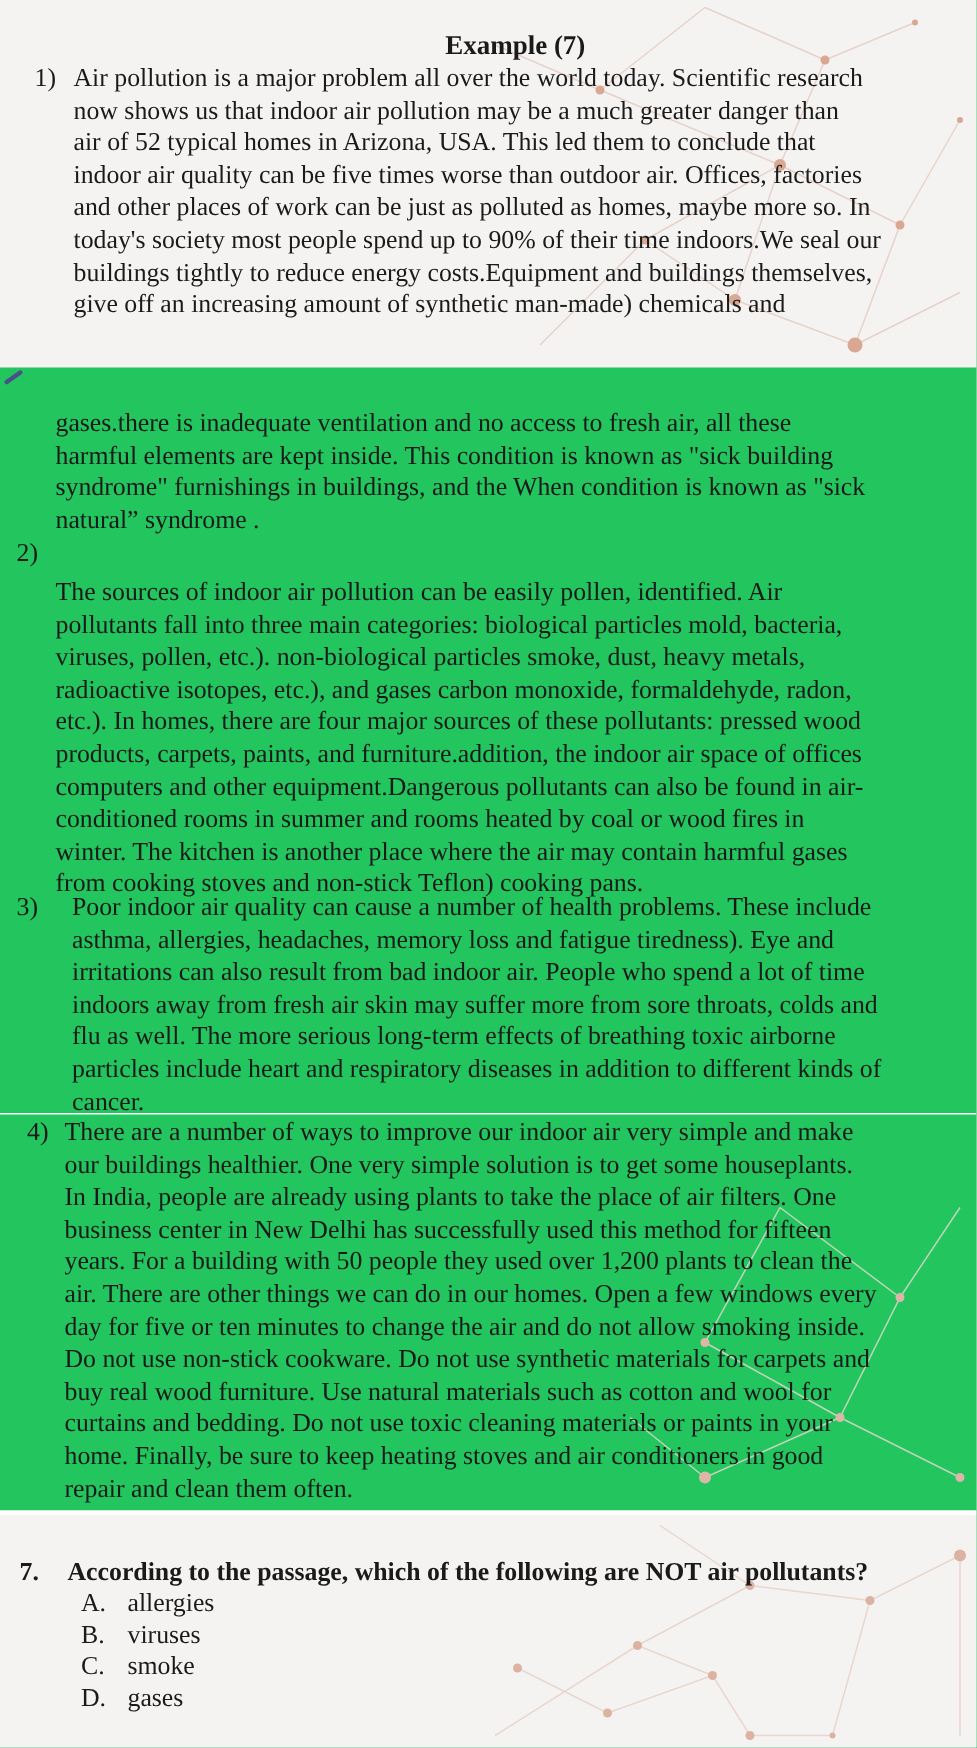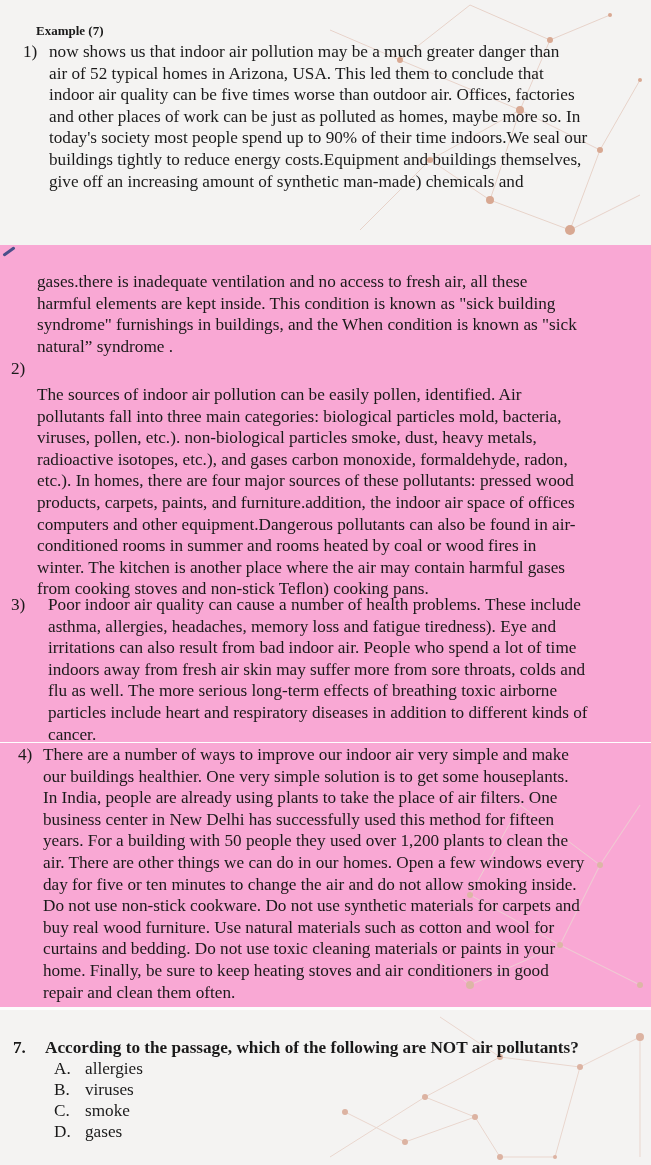--- a/index.html
+++ b/index.html
@@ -7,23 +7,23 @@
       width: 651px; height: 1165px; overflow: hidden;
       background: #f3f2f1;
       font-family: "Liberation Serif", serif;
       color: #1a1a1a;
       position: relative;
     }
     .panel { position: absolute; left: 0; width: 651px; overflow: hidden; background: #f4f3f2; }
     .bg { position: absolute; left: 0; top: 0; width: 100%; height: 100%; pointer-events: none; }
     .text { position: relative; font-size: 17.2px; line-height: 21.6px; }
     #p1 { top: 0; height: 245px; }
-    #p2 { top: 245px; height: 762px; background: #f9a8d4; }
+    #p2 { top: 245px; height: 762px; background: #22c55e; }
     #p3 { top: 1007px; height: 158px; }
-    .title { position: absolute; top: 20px; left: 0; width: 651px; text-align: left; font-weight: bold; font-size: 13px; padding-left: 36px; box-sizing: border-box; }
+    .title { position: absolute; top: 20px; left: 0; width: 651px; text-align: center; font-weight: bold; font-size: 18px; padding-left: 36px; box-sizing: border-box; }
     .item { position: absolute; }
     .num { position: absolute; left: 0; top: 0; }
     .body { position: absolute; }
     .slash { position: absolute; left: 2px; top: 5px; width: 14px; height: 3px; background: #4a4f8a; transform: rotate(-35deg); border-radius: 2px; }
     .q { position: absolute; left: 13px; top: 31px; font-weight: bold; font-size: 17.2px; }
     .q .qn { position: absolute; left: 0; }
     .q .qt { position: absolute; left: 32px; white-space: nowrap; }
     .opt { position: absolute; left: 54px; font-size: 17.2px; }
     .opt .ol { position: absolute; left: 0; }
     .opt .ot { position: absolute; left: 31px; white-space: nowrap; }
@@ -60,20 +60,21 @@
         <circle cx="430" cy="160" r="3"></circle>
       <circle cx="400" cy="60" r="3"></circle>
         <circle cx="640" cy="80" r="2"></circle>
         <circle cx="610" cy="15" r="2"></circle>
     </g>
   </svg>
   <div class="title text">Example (7)</div>
   <div class="item text" style="left:23px; top:41px; width:620px;">
     <span class="num">1)</span>
     <div class="body" style="left:26px; width:600px;">
+      <div>Air pollution is a major problem all over the world today. Scientific research</div>
       <div>now shows us that indoor air pollution may be a much greater danger than</div>
       <div>air of 52 typical homes in Arizona, USA. This led them to conclude that</div>
       <div>indoor air quality can be five times worse than outdoor air. Offices, factories</div>
       <div>and other places of work can be just as polluted as homes, maybe more so. In</div>
       <div>today's society most people spend up to 90% of their time indoors.We seal our</div>
       <div>buildings tightly to reduce energy costs.Equipment and buildings themselves,</div>
       <div>give off an increasing amount of synthetic man-made) chemicals and</div>
     </div>
   </div>
 </div>

